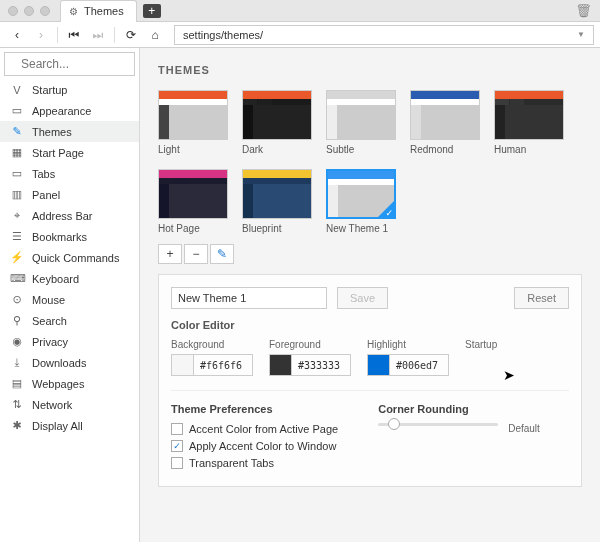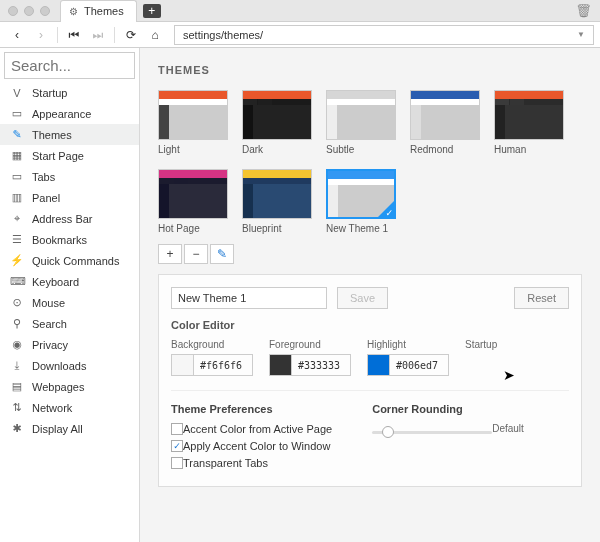--- a/index.html
+++ b/index.html
@@ -12,21 +12,21 @@
 .newtab{margin-left:6px;width:18px;height:14px;background:#444;color:#fff;display:flex;align-items:center;justify-content:center;font-size:12px;border-radius:2px;cursor:pointer}
 .trash{margin-left:auto;color:#888;font-size:13px}
 .toolbar{height:26px;background:#fff;border-bottom:1px solid #d0d0d0;display:flex;align-items:center;padding:0 6px;gap:2px}
 .tbtn{width:22px;height:20px;display:flex;align-items:center;justify-content:center;cursor:pointer;color:#333;font-size:12px}
 .tbtn.dis{color:#bbb}
 .divider{width:1px;height:16px;background:#ddd;margin:0 3px}
 .url{flex:1;height:20px;border:1px solid #ccc;padding:0 8px;margin-left:6px;display:flex;align-items:center;color:#555;background:#fff}
 .url .dd{margin-left:auto;color:#888;font-size:8px}
 .container{display:flex;height:494px}
 .sidebar{width:140px;background:#fff;border-right:1px solid #d8d8d8;display:flex;flex-direction:column}
-.search{margin:4px;padding:4px 6px;border:1px solid #ccc;background:#fff;color:#999;font-size:15px}
+.search{margin:4px;padding:4px 16px;border:1px solid #ccc;background:#fff;color:#999;font-size:12px}
 .nav{list-style:none}
 .nav li{display:flex;align-items:center;gap:8px;padding:4px 10px;cursor:pointer;font-size:11px;color:#444}
 .nav li.active{background:#eff0f0}
 .nav li .ico{width:14px;text-align:center;color:#666;font-size:11px}
 .nav li.active .ico{color:#1e88e5}
 .main{flex:1;padding:16px 18px;overflow:auto;background:#f4f4f4}
 h1{font-size:11px;letter-spacing:1px;color:#666;margin-bottom:14px;font-weight:600}
 .grid{display:flex;flex-wrap:wrap;gap:14px 14px;margin-bottom:4px}
 .theme{width:70px;cursor:pointer}
 .thumb{width:70px;height:50px;border:1px solid #ccc;position:relative;overflow:hidden;background:#fff}
@@ -51,23 +51,23 @@
 .panel h3{font-size:11px;font-weight:600;color:#555;margin-bottom:8px}
 .swatches{display:flex;gap:16px;margin-bottom:14px;position:relative}
 .sw{display:flex;flex-direction:column;gap:4px}
 .sw label{font-size:10px;color:#666}
 .swrow{display:flex;align-items:center;border:1px solid #ccc;height:22px}
 .swatch{width:22px;height:20px;border-right:1px solid #ccc}
 .swval{padding:0 6px;font-family:monospace;font-size:10px;width:58px}
 .cursor{position:absolute;left:332px;top:28px;font-size:14px;color:#000;pointer-events:none}
 .prefs{display:flex;gap:40px;border-top:1px solid #eee;padding-top:12px}
 .col h4{font-size:11px;font-weight:600;margin-bottom:8px;color:#444}
-.chkrow{display:flex;align-items:center;margin-bottom:5px;font-size:10px;color:#555;cursor:pointer}
+.chkrow{display:flex;align-items:center;gap:6px;margin-bottom:5px;font-size:10px;color:#555;cursor:pointer}
 .cb{width:12px;height:12px;border:1px solid #aaa;background:#fff;display:flex;align-items:center;justify-content:center;font-size:9px;color:#1976d2}
-.slider{display:flex;align-items:flex-end;}
+.slider{display:flex;align-items:flex-start;gap:10px}
 .track{width:120px;height:3px;background:#ddd;position:relative;border-radius:2px}
 .handle{position:absolute;left:10px;top:-5px;width:12px;height:12px;border-radius:50%;background:#fff;border:1px solid #aaa;cursor:pointer}
 .slabel{font-size:10px;color:#666}
 </style>
 </head>
 <body>
 
 <div class="titlebar">
   <div class="traffic">
     <div class="dot"></div>

